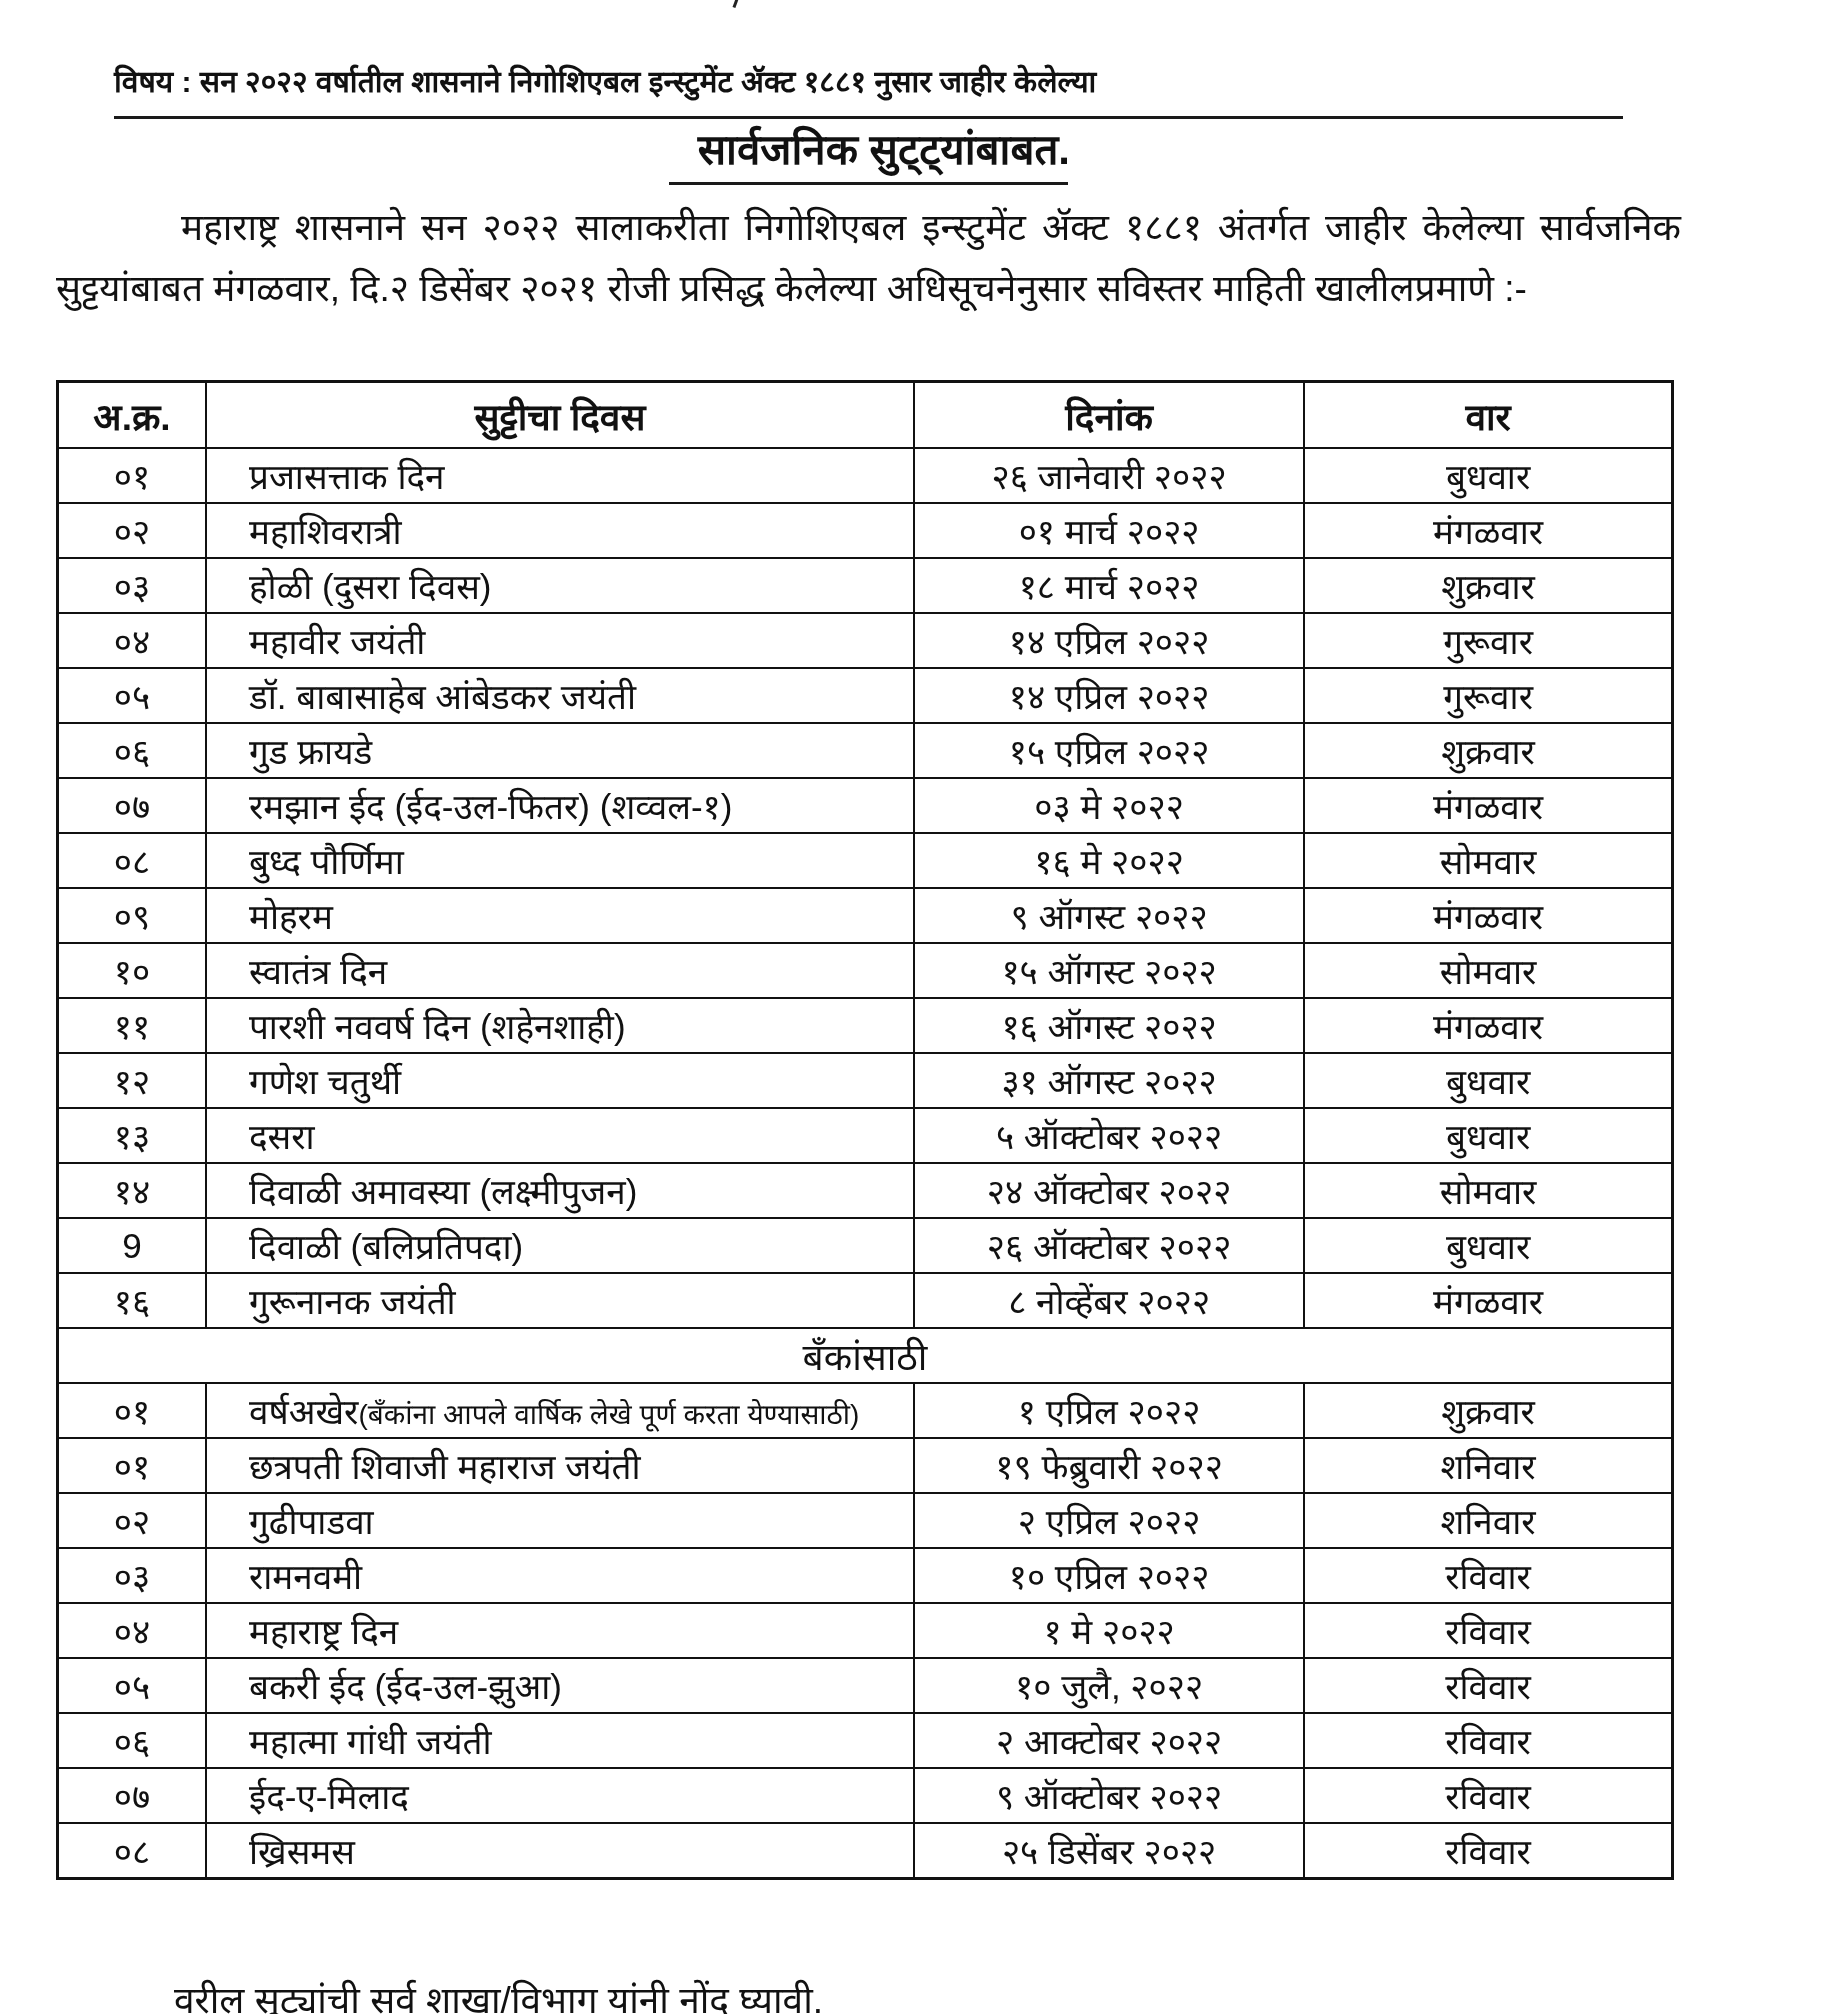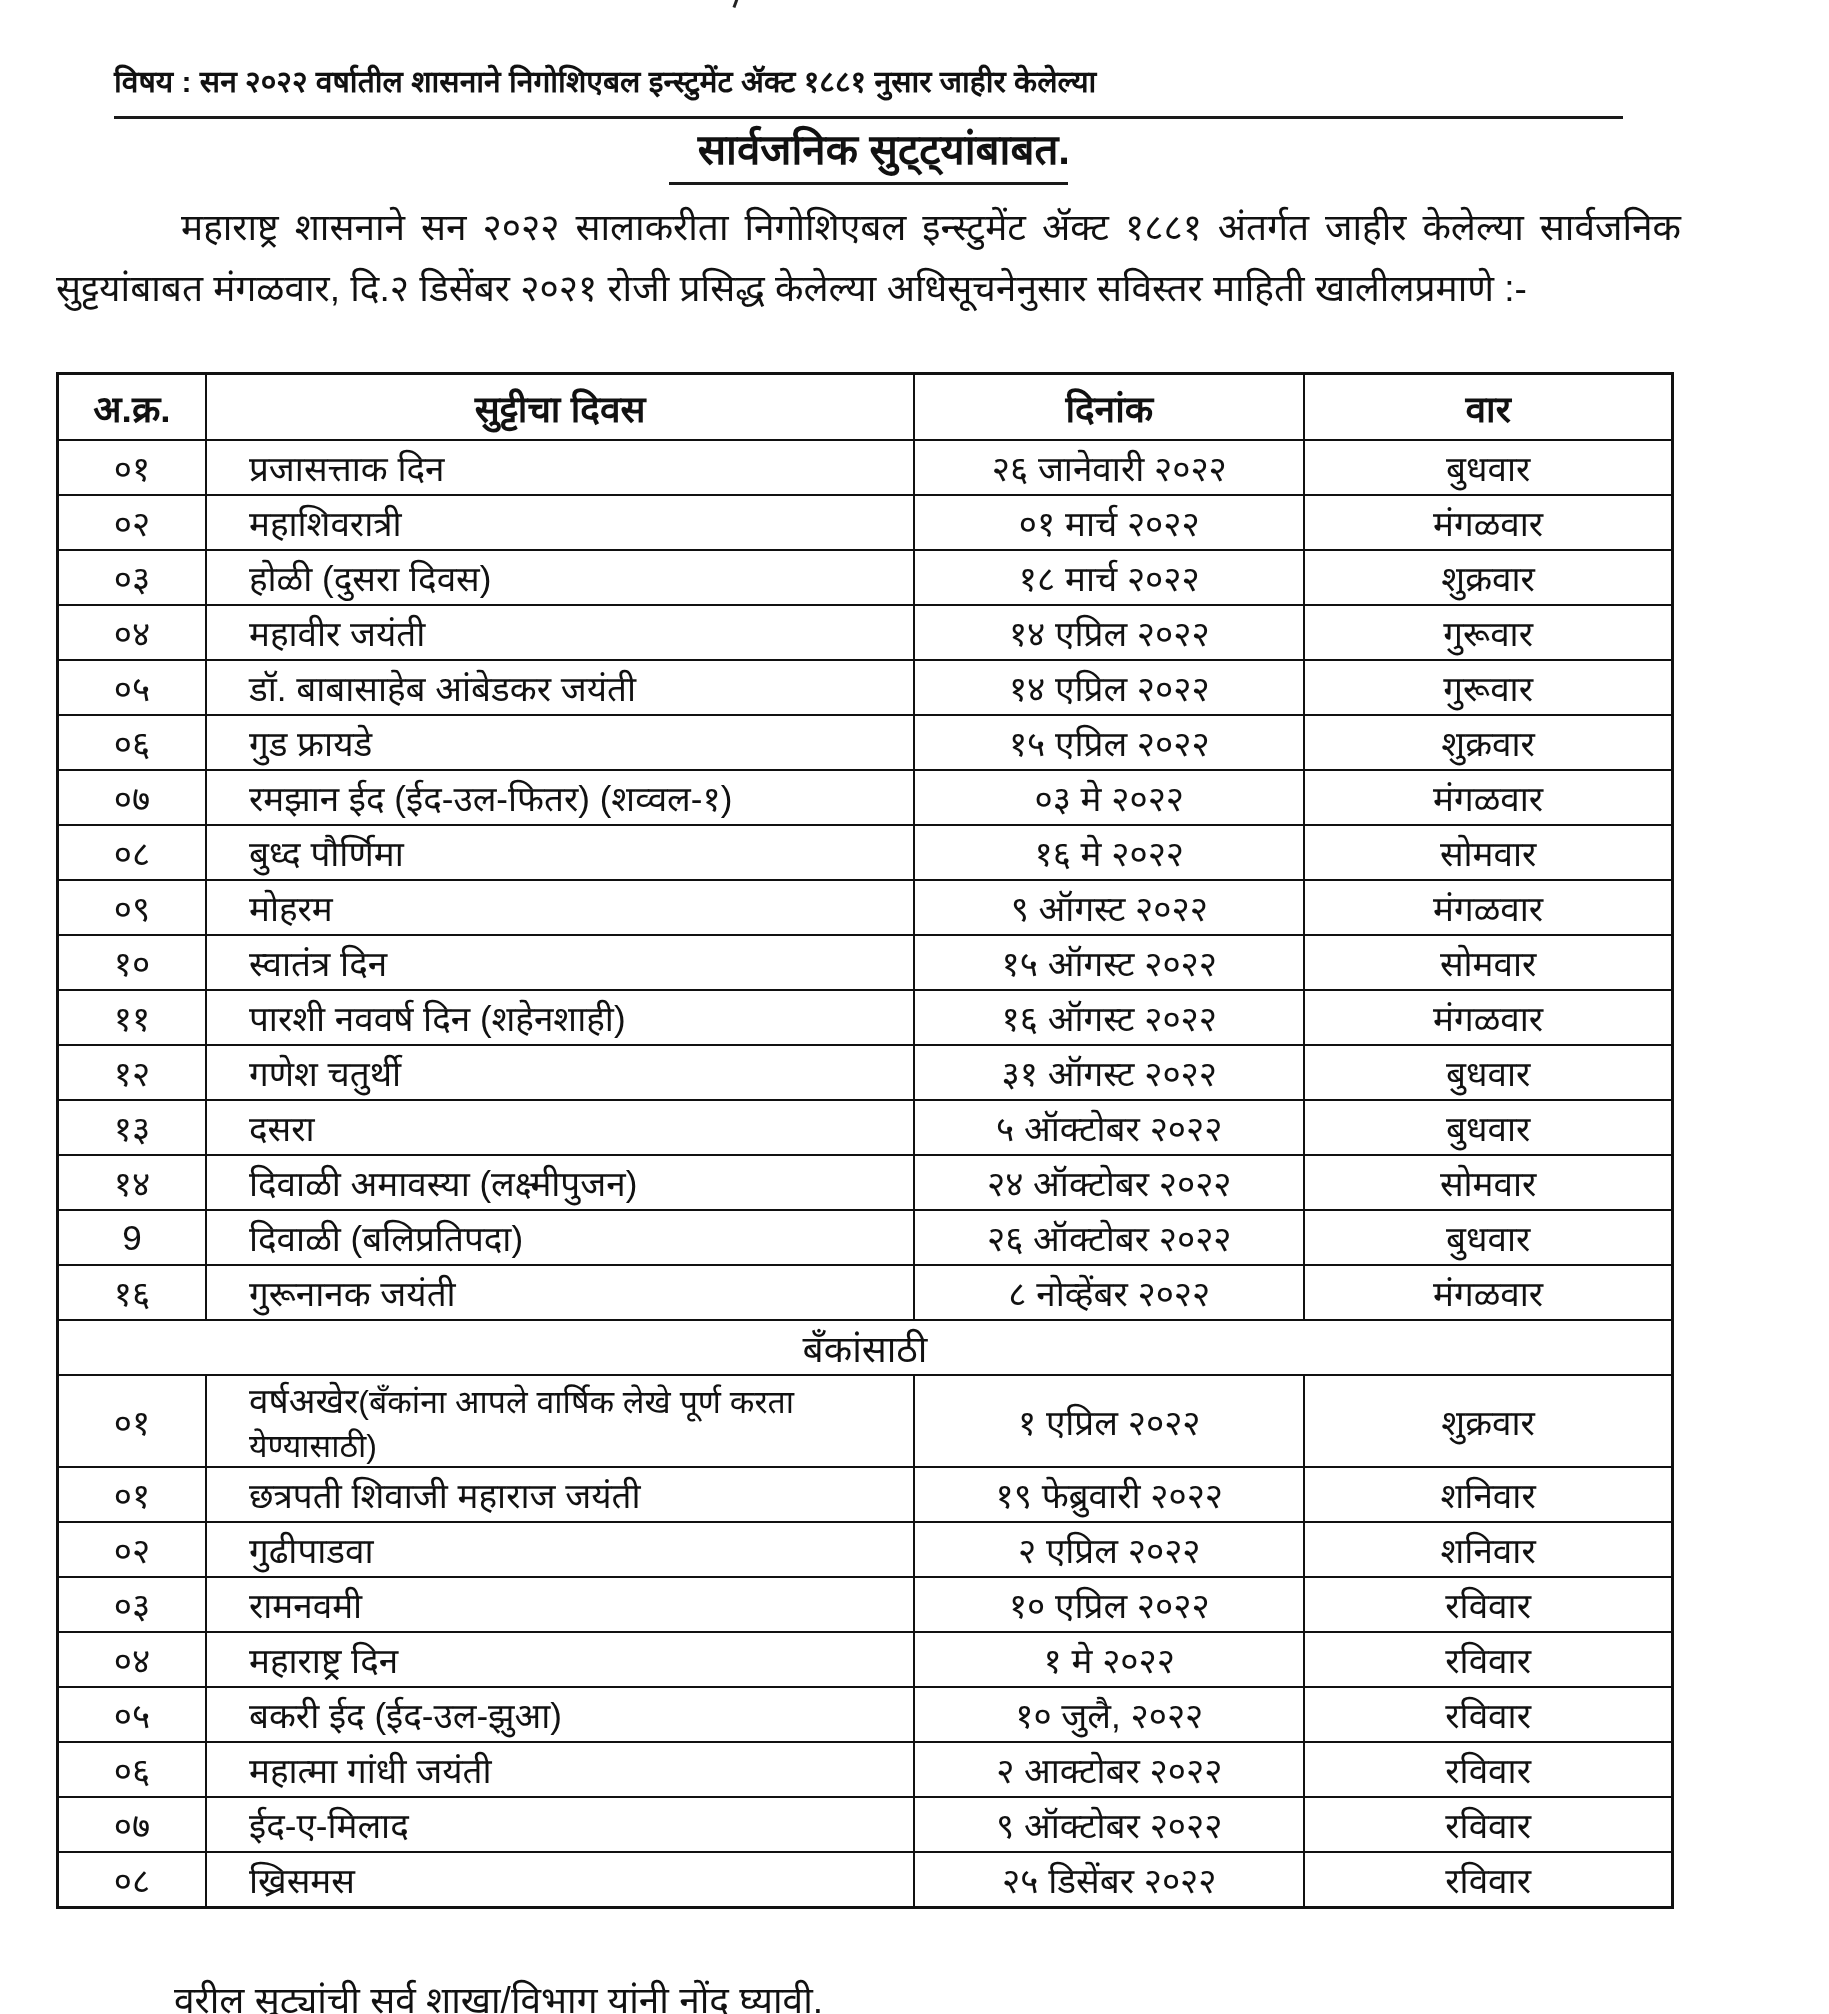--- a/index.html
+++ b/index.html
@@ -9,27 +9,27 @@
   .topmark { left: 735px; top: -6.7px; width: 3.3px; height: 15px; background: #222; transform: rotate(20deg); }
   .title1 { left: 114px; top: 57px; width: 1508px; font-size: 30px; font-weight: bold; white-space: nowrap; line-height: 50px; }
   .title1-ul { left: 114px; top: 116px; width: 1509px; height: 3.3px; background: #1a1a1a; }
   .title2 { left: 669px; top: 125px; width: 401px; text-align: right; font-size: 42px; font-weight: bold; white-space: nowrap; line-height: 50px; }
   .title2-ul { left: 669px; top: 182px; width: 399px; height: 3.3px; background: #1a1a1a; }
   .para { left: 56px; top: 197px; width: 1625px; font-size: 37px; line-height: 61px; text-align: justify; text-align-last: left; }
   .para .indent { display: inline-block; width: 125px; }
   table.holidays { position: absolute; left: 56px; top: 372px; width: 1618px; border-collapse: collapse; font-size: 35px; }
   table.holidays td, table.holidays th { border: 2.5px solid #111; padding: 0; height: 53px; vertical-align: middle; }
   table.holidays th { height: 64px; font-weight: bold; font-size: 37px; }
-  table.holidays { border: 3.3px solid #111; }
+  table.holidays { border: 3.3px solid #111; margin-top: 8px; }
   .c-no { width: 149px; text-align: center; }
   .c-name { width: 685px; text-align: left; padding-left: 42px !important; }
   .c-date { width: 400px; text-align: center; }
   .c-day { width: 377px; text-align: center; }
   .section-row td { text-align: center; font-weight: normal; font-size: 37px; }
-  .small { font-size: 32px; text-align: right; }
+  .small { font-size: 28px; text-align: right; }
   .footer { left: 174px; top: 1977px; font-size: 37px; white-space: nowrap; line-height: 47px; }
 </style>
 </head>
 <body>
 
 <div class="abs topmark"></div>
 
 <div class="abs title1">विषय : सन २०२२ वर्षातील शासनाने निगोशिएबल इन्स्टुमेंट ॲक्ट १८८१ नुसार जाहीर केलेल्या</div>
 <div class="abs title1-ul"></div>
 <div class="abs title2">सार्वजनिक सुट्ट्यांबाबत.</div>

